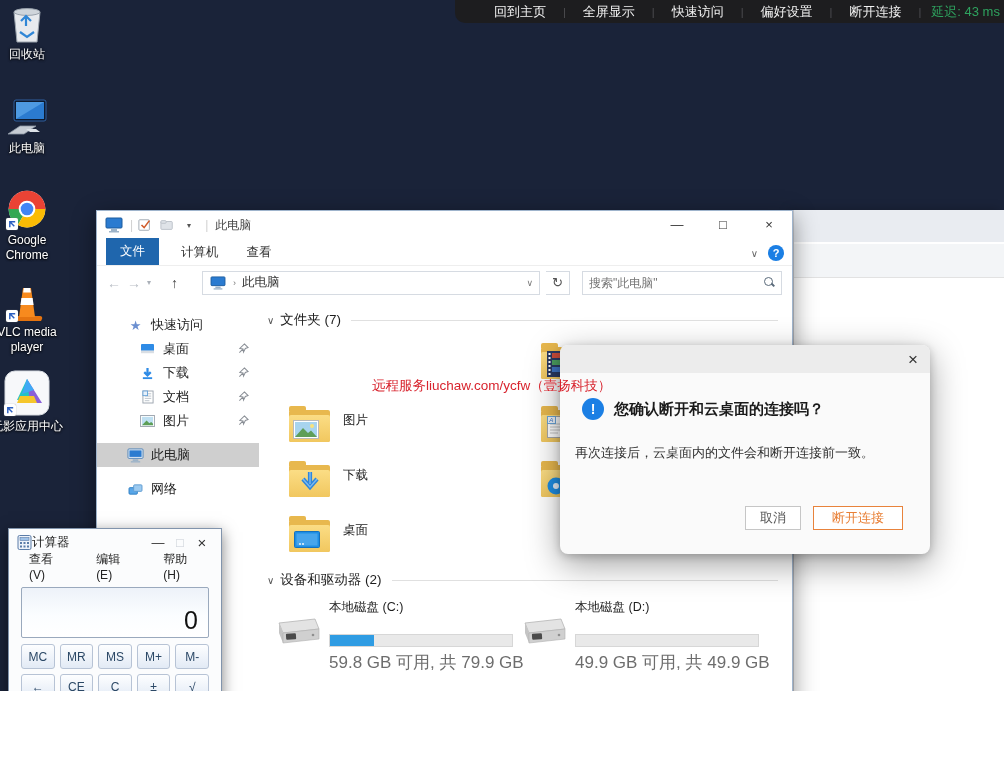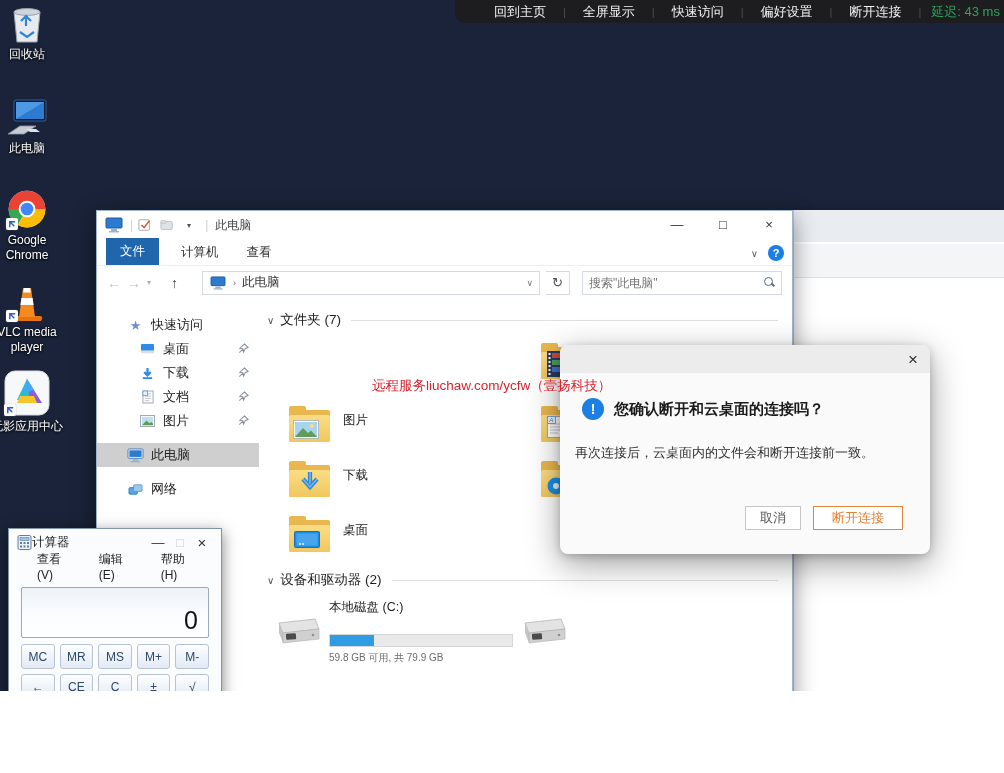--- a/index.html
+++ b/index.html
@@ -88,30 +88,30 @@
   .ficon .ffront { position:absolute; left:2px; right:3px; bottom:2px; height:27px;
                    background:linear-gradient(#fbdd85,#f1c75f); border-radius:2px; }
   .fovl { position:absolute; z-index:2; }
   .drive { display:flex; width:250px; }
   .drive + .drive { margin-left:0; }
   .drive .dico { width:48px; height:36px; margin-top:14px; flex:none; }
   .drive .dtxt { margin-left:8px; }
   .drive .dname { font-size:12.5px; color:#1d1d1d; margin-bottom:18px; }
   .drive .dbar { width:184px; height:13px; background:#e9e9e9; border:1px solid #d7d7d7; }
   .drive .dfill { height:100%; background:#2f9ce3; }
-  .drive .dinfo { font-size:10px; color:#6d6d6d; margin-top:4px; white-space:nowrap; }
+  .drive .dinfo { font-size:17px; color:#6d6d6d; margin-top:4px; white-space:nowrap; }
 
   
   #calc { position:absolute; left:8px; top:528px; width:214px; height:245px; background:#fbfcfd;
           border:1px solid #8194ac; box-shadow:0 4px 14px rgba(0,0,0,.5); z-index:20; overflow:hidden; }
   #calc-title { height:26px; display:flex; align-items:center; padding:0 8px; }
   #calc-title .t { font-size:12.5px; color:#222; flex:1; }
   #calc-title .winctl { width:22px; }
   .ctl-dis { color:#c9ced6; }
-  #calc-menu { height:22px; display:flex; gap:30px; padding:0 28px; align-items:center; }
+  #calc-menu { height:22px; display:flex; gap:30px; padding:0 20px; align-items:center; }
   #calc-menu span { font-size:12px; color:#222; }
   #calc-display { position:absolute; left:12px; right:12px; top:58px; height:51px; border:1px solid #9aa9bd;
                   border-radius:2px; background:linear-gradient(#edf2f9 0%, #fbfdff 55%, #ffffff 100%);
                   display:flex; align-items:flex-end; justify-content:flex-end; padding:4px 10px; }
   #calc-display .val { font-size:25px; color:#111; line-height:1; }
   #calc-grid { position:absolute; left:12px; right:12px; top:115px; display:grid;
                grid-template-columns:repeat(5,1fr); grid-auto-rows:25px; gap:5px; }
   .cbtn { border:1px solid #b7c3d5; border-radius:3px; background:linear-gradient(#fdfeff,#e2eaf5);
           color:#2b4866; font-size:12px; display:flex; align-items:center; justify-content:center; cursor:default; }
 
@@ -499,20 +499,27 @@
             </div>
           </div>
           <div class="drive" style="position:absolute; left:252px; top:8px;">
             <svg class="dico" viewBox="0 0 48 36">
               <path d="M6 10 L42 6 L46 16 L10 20 Z" fill="#e3e3e3" stroke="#b5b5b5" stroke-width="0.8"></path>
               <path d="M6 10 L10 20 L10 30 L6 20 Z" fill="#c4c4c4"></path>
               <path d="M10 20 L46 16 L46 26 L10 30 Z" fill="#d0d0d0" stroke="#b0b0b0" stroke-width="0.6"></path>
               <rect x="13" y="20.5" width="10" height="6" rx="1" fill="#4a4a4a" transform="rotate(-4 18 23)"></rect>
               <circle cx="40" cy="22" r="1.3" fill="#8f8f8f"></circle>
             </svg>
+            <div class="dtxt">
+              <div class="dname">本地磁盘 (D:)</div>
+              <div class="dbar">
+                <div class="dfill" style="width: 0%;"></div>
+              </div>
+              <div class="dinfo">49.9 GB 可用, 共 49.9 GB</div>
+            </div>
           </div>
         </div>
       </div>
     </div>
   </div>
 
   <div id="calc">
     <div id="calc-title">
       <svg width="15" height="15" viewBox="0 0 15 15">
         <rect x="1" y="0.5" width="13" height="14" rx="1.5" fill="#eef3fa" stroke="#5b7ca8"></rect>

